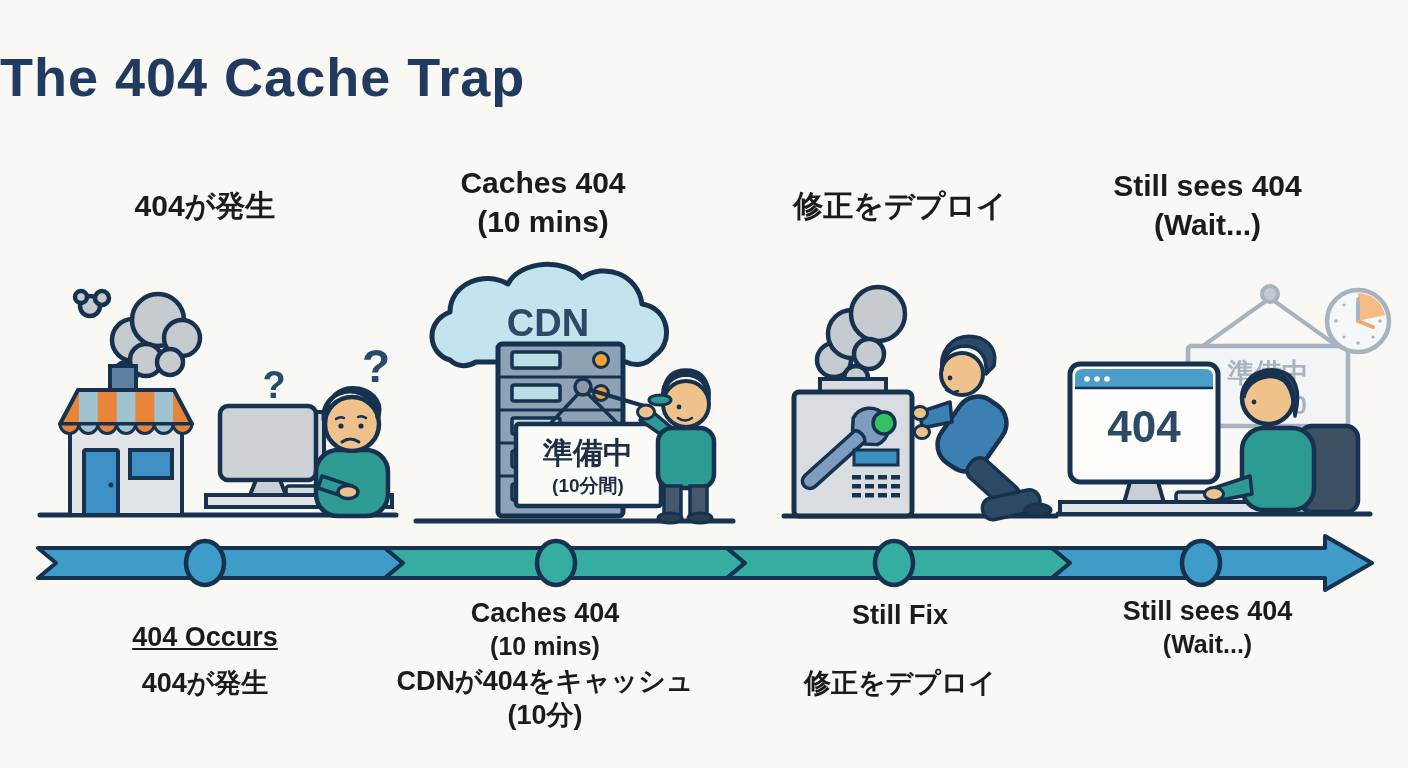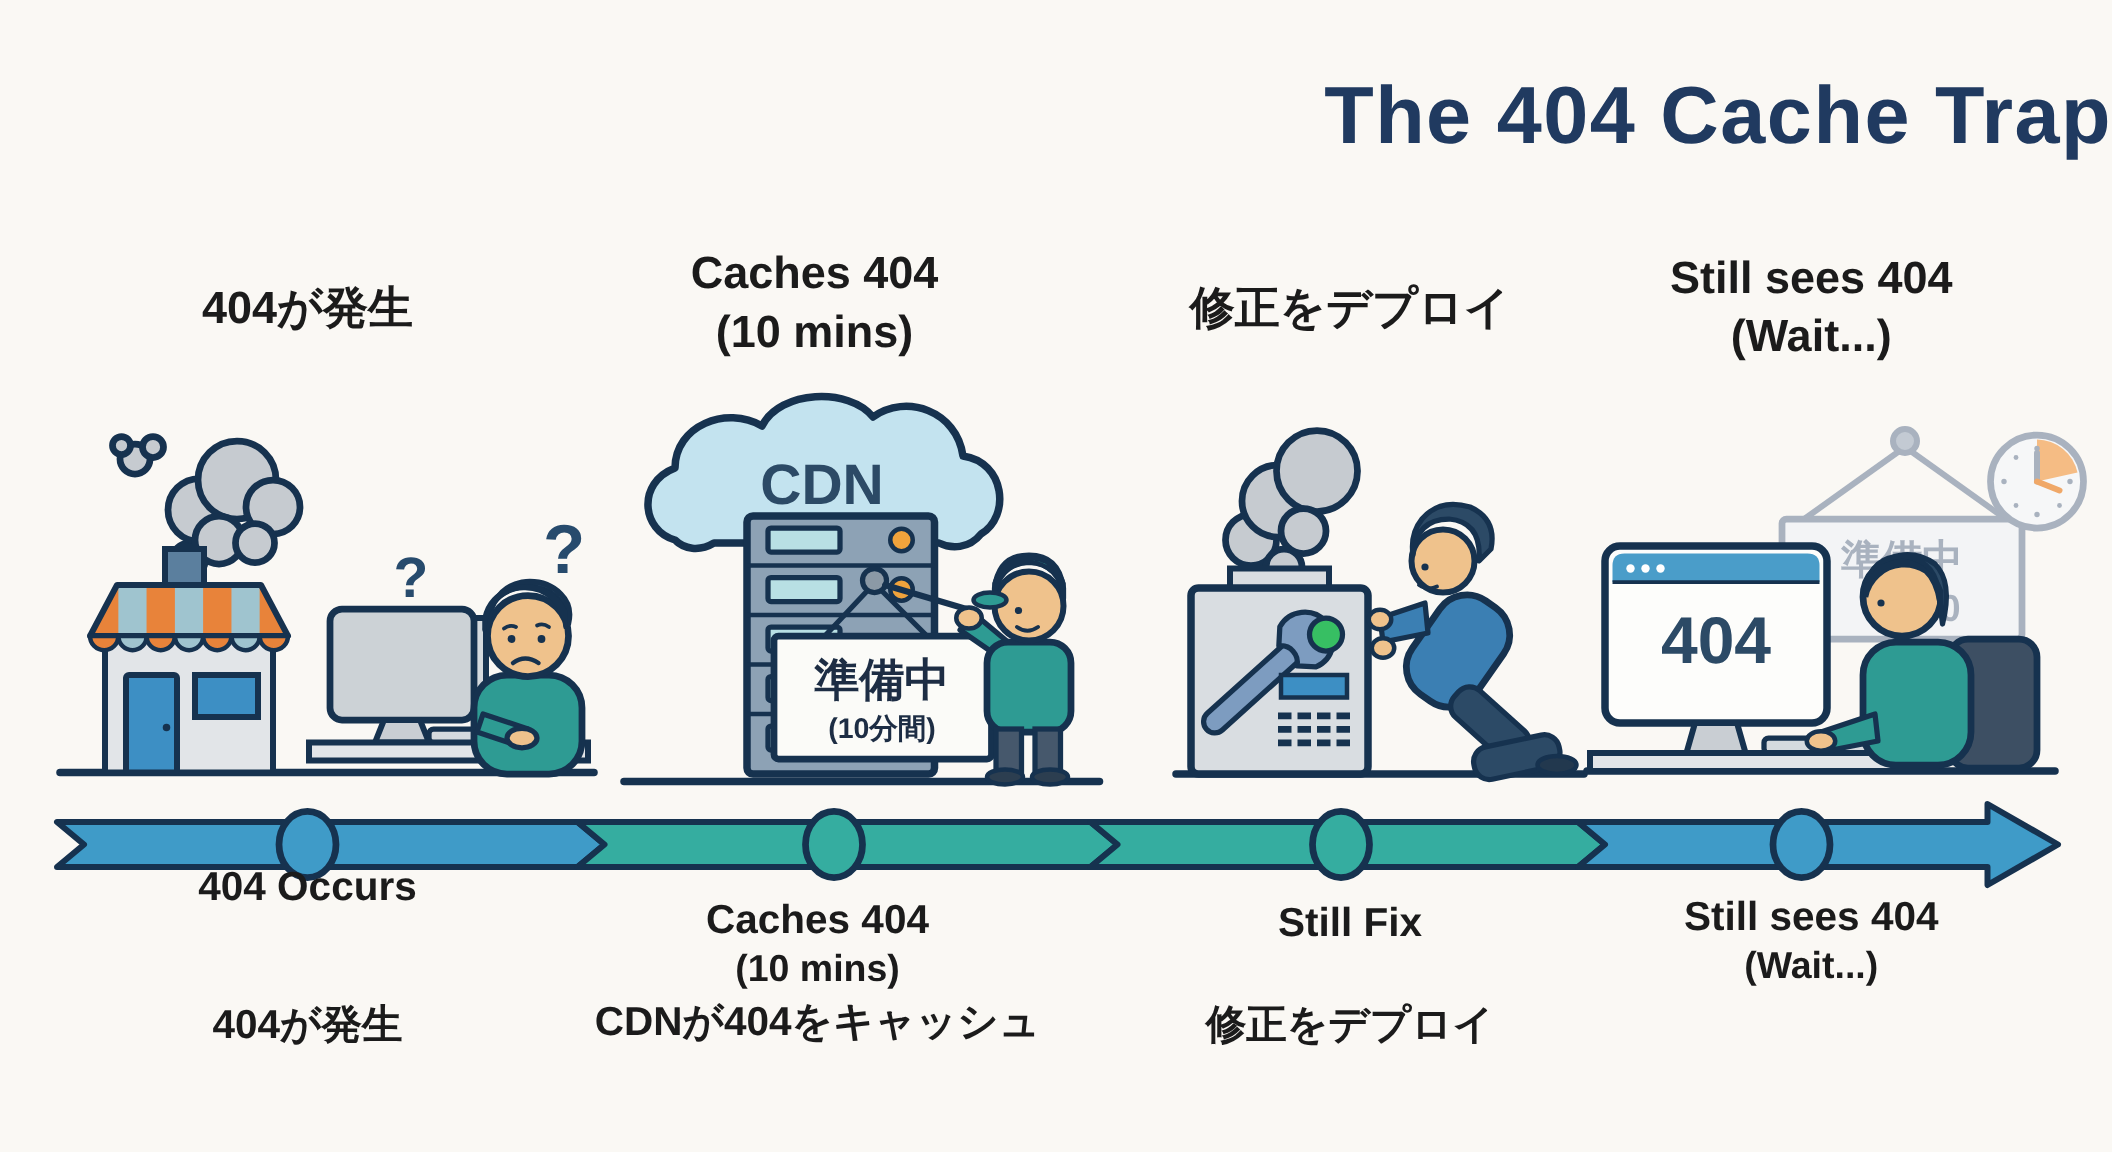--- a/index.html
+++ b/index.html
@@ -2,21 +2,21 @@
 <html><head>
 <meta charset="utf-8">
 <style>
   html,body{margin:0;padding:0;}
   body{
     width:1408px;height:768px;position:relative;overflow:hidden;
     background:#faf8f4;
     font-family:"Liberation Sans","DejaVu Sans",sans-serif;
   }
   .title{
-    position:absolute;top:46px;left:0;width:1408px;text-align:right;
+    position:absolute;top:46px;left:0;width:1408px;text-align:left;
     font-size:54px;font-weight:bold;color:#203a60;letter-spacing:1px;
   }
   .hdr{
     position:absolute;text-align:center;font-weight:bold;color:#1b1b1b;
     font-size:30px;line-height:39px;
   }
   .hdr1{left:35px;top:186px;width:340px;}
   .hdr2{left:373px;top:163px;width:340px;}
   .hdr3{left:708px;top:186px;width:384px;}
   .hdr4{left:1030px;top:166px;width:355px;}
@@ -24,21 +24,21 @@
   .a1{left:28px;top:278px;}
   .a2{left:398px;top:256px;}
   .a3{left:772px;top:282px;}
   .a4{left:1048px;top:276px;}
   .timeline{position:absolute;left:0;top:528px;}
   .len,.lja{
     position:absolute;text-align:center;font-weight:bold;color:#1b1b1b;
   }
   .len{font-size:27px;line-height:33px;}
   .lja{font-size:27px;line-height:34px;}
-  .e1{left:35px;top:575px;width:340px;}
+  .e1{left:35px;top:621px;width:340px;text-decoration:underline;}
   .e2{left:355px;top:597px;width:380px;}
   .e3{left:710px;top:599px;width:380px;}
   .e4{left:1030px;top:595px;width:355px;}
   .j1{left:35px;top:666px;width:340px;}
   .j2{left:345px;top:664px;width:400px;text-align:center;}
   .j3{left:710px;top:666px;width:380px;}
   .j4{left:1020px;top:663px;width:375px;}
   svg text{font-family:"Liberation Sans","DejaVu Sans",sans-serif;}
 </style>
 </head>
@@ -314,18 +314,19 @@
 <div class="len e4">
   <div>Still sees 404</div>
   <div style="font-size:25px;">(Wait...)</div>
 </div>
 
 <div class="lja j1">
   <div>404が発生</div>
 </div>
 <div class="lja j2">
   <div>CDNが404をキャッシュ</div>
+  <div>(10分)</div>
 </div>
 <div class="lja j3">
   <div>修正をデプロイ</div>
 </div>
 <div class="lja j4">
 </div>
 
 </body></html>

